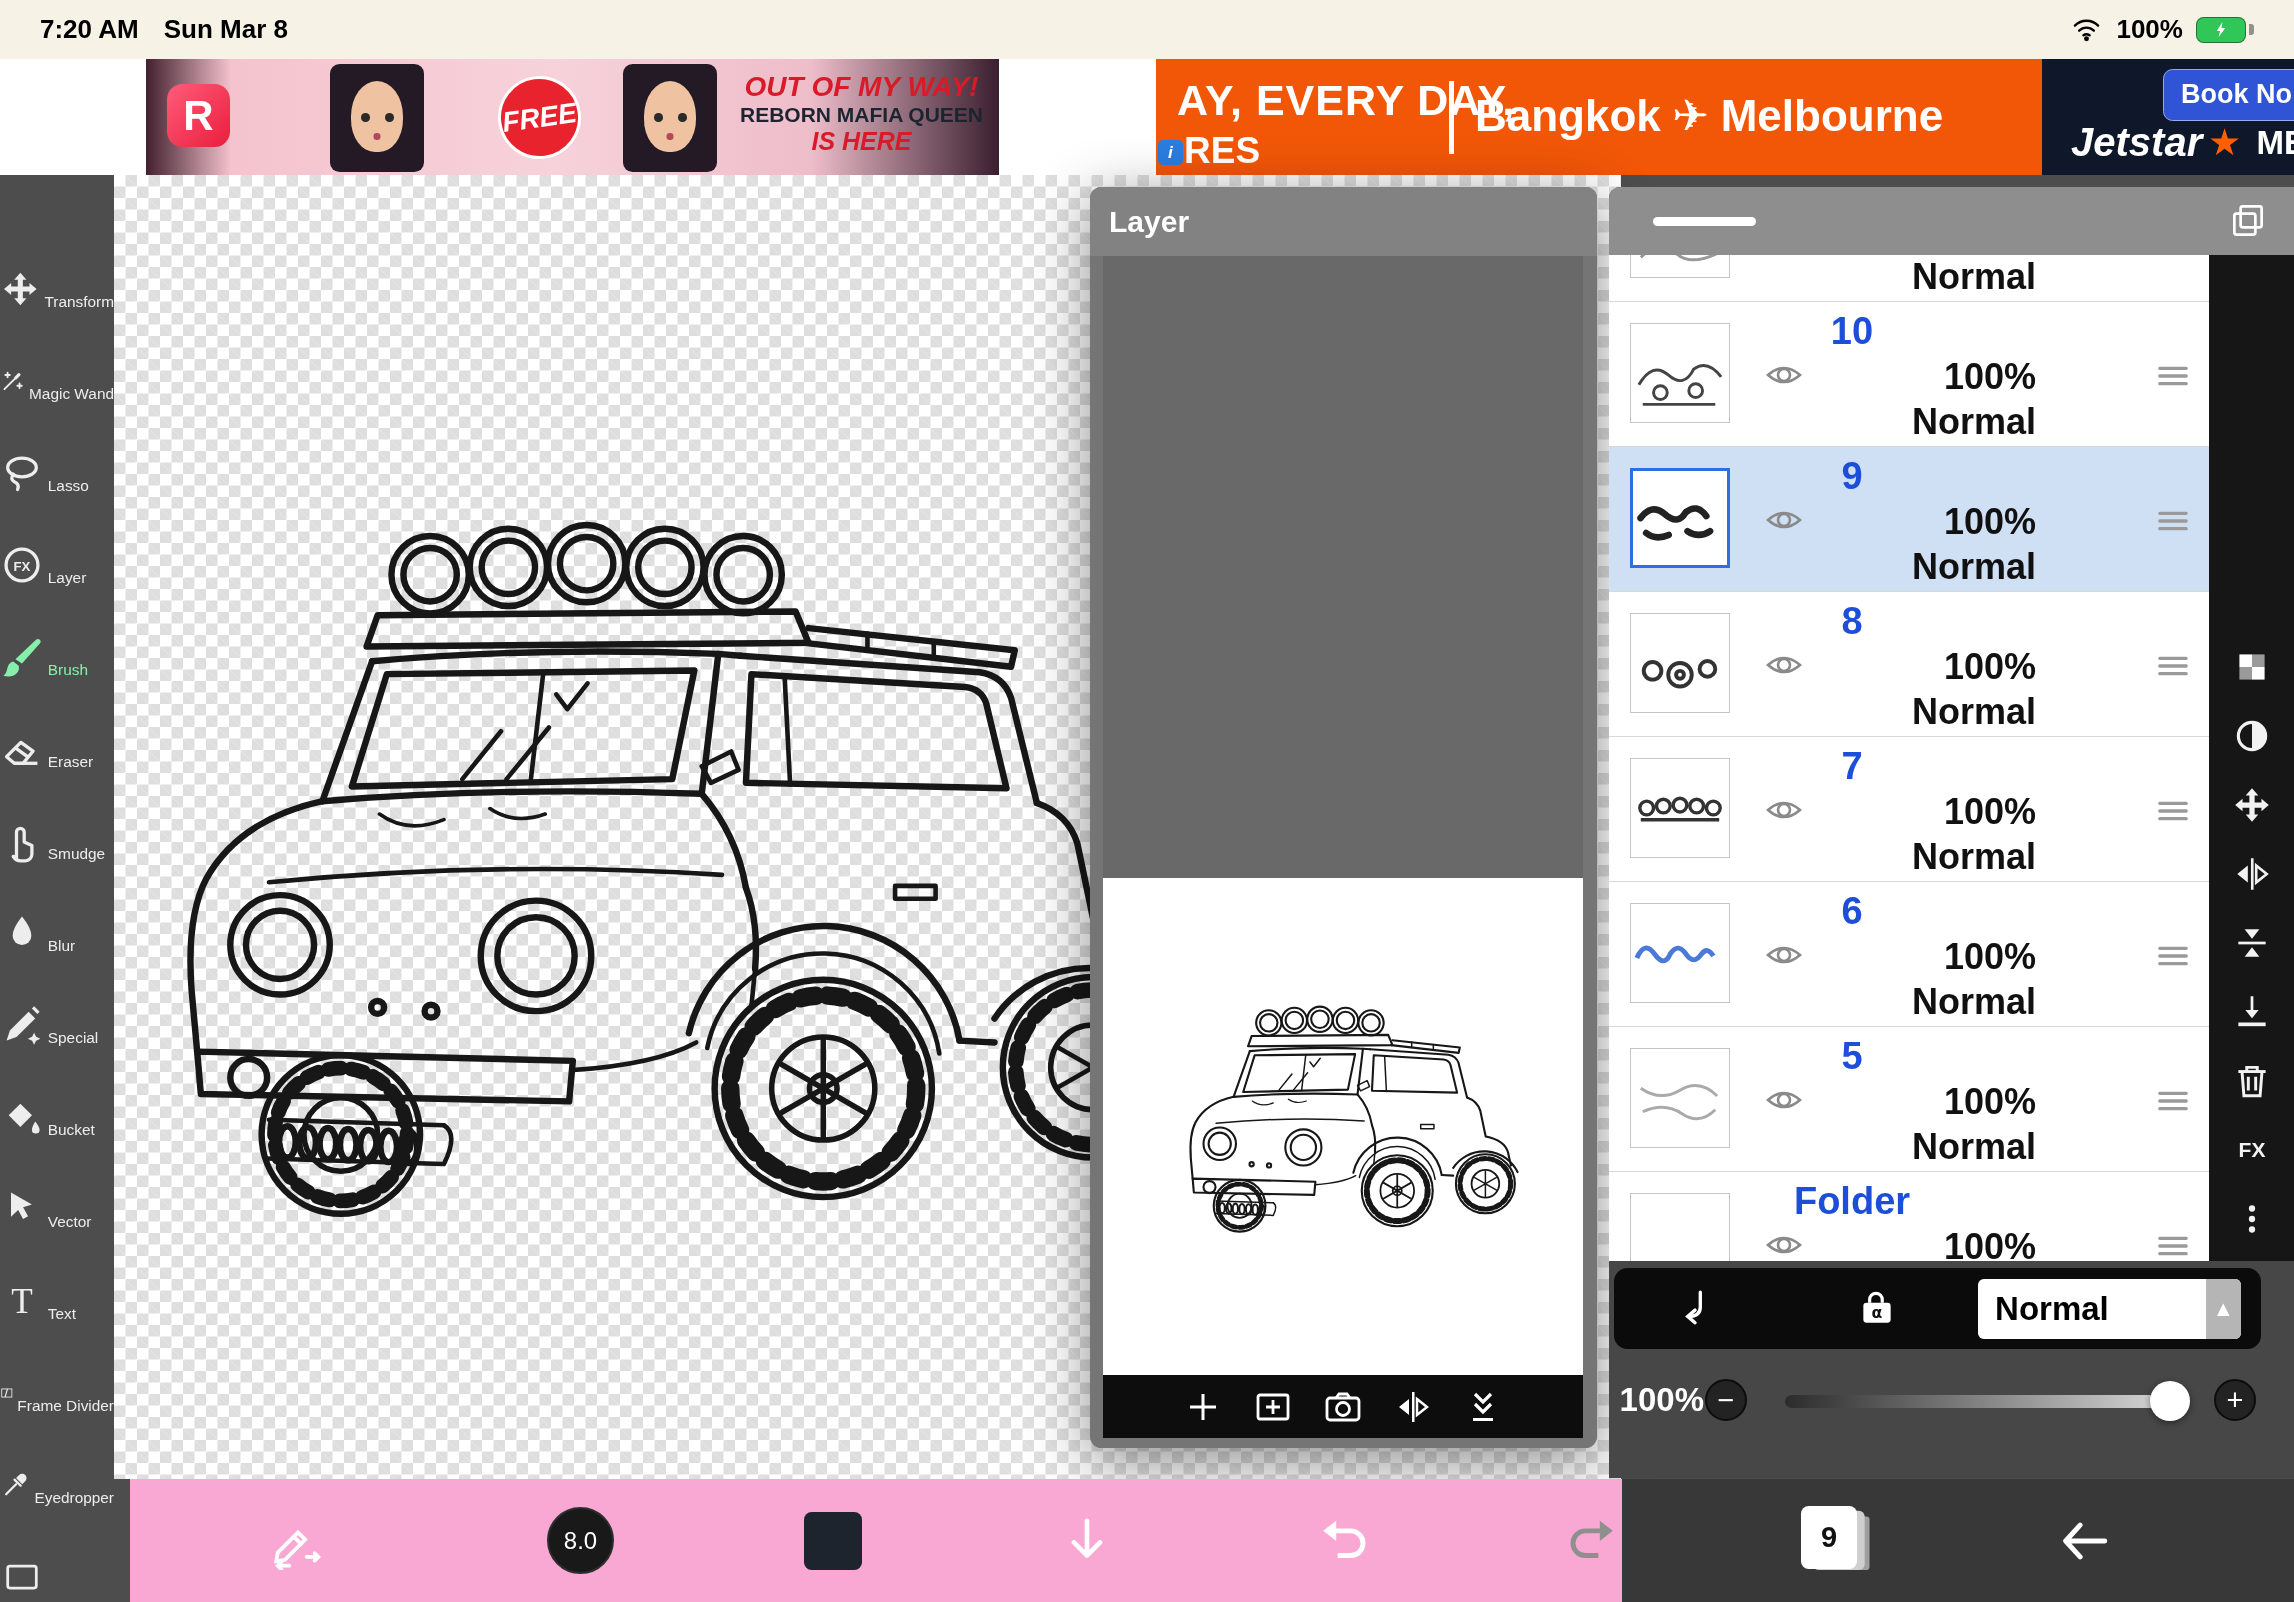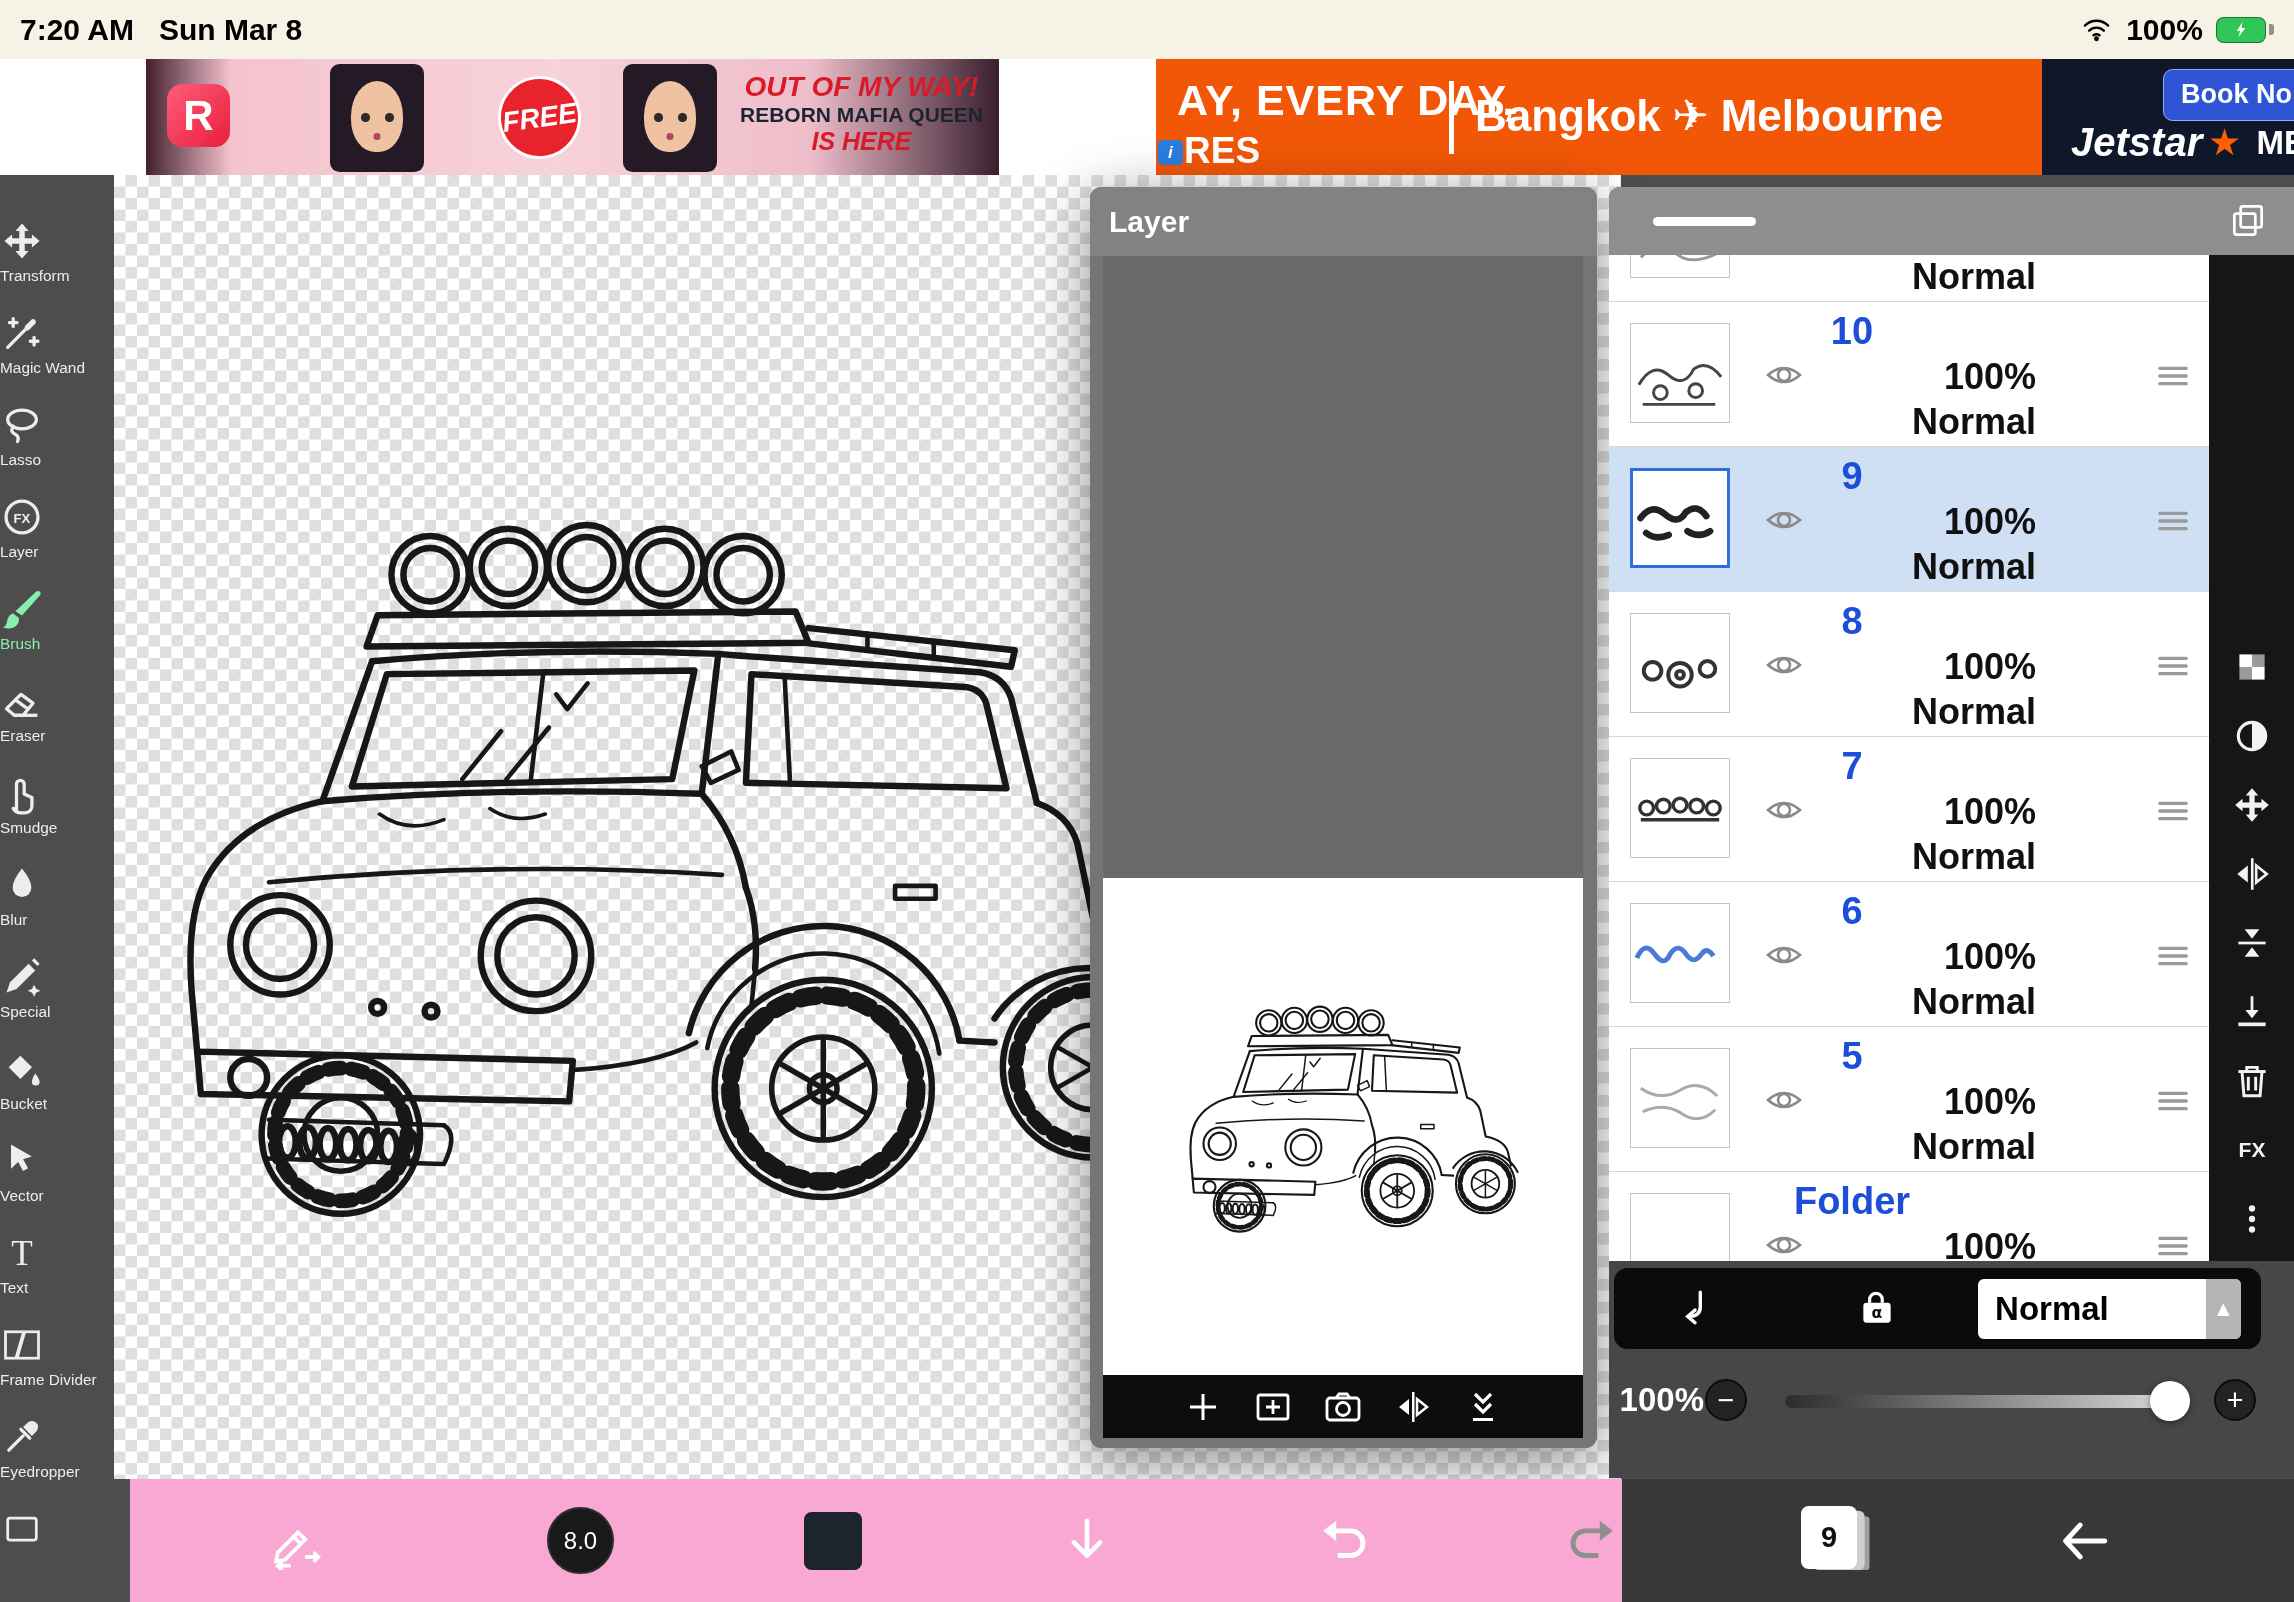--- a/index.html
+++ b/index.html
@@ -2,22 +2,22 @@
 <html><head>
 <meta charset="utf-8">
 <style>
   html,body{margin:0;padding:0}
   body{width:2294px;height:1602px;position:relative;overflow:hidden;
        font-family:"Liberation Sans",sans-serif;background:#4d4d4d;-webkit-font-smoothing:antialiased}
   svg{display:block}
 
   
   #status-bar{position:absolute;left:0;top:0;width:2294px;height:59px;background:#f6f2e6;
-    display:flex;align-items:center;justify-content:space-between;padding:0 20px;box-sizing:border-box;
-    font-size:30px;font-weight:700;color:#000}
+    display:flex;align-items:center;justify-content:space-between;padding:0 40px;box-sizing:border-box;
+    font-size:26px;font-weight:700;color:#000}
   .sb-left{display:flex;gap:25px;align-items:center}
   .sb-right{display:flex;gap:13.4px;align-items:center}
   .wifi{width:33px;height:31px}
   .battery{display:flex;align-items:center;gap:2.9px}
   .batt-body{width:50px;height:26px;border:1.9px solid rgba(0,0,0,.4);border-radius:7.7px;background:#31c758;
     display:flex;align-items:center;justify-content:center;box-sizing:border-box}
   .batt-nub{width:4.8px;height:11.5px;background:rgba(0,0,0,.4);border-radius:0 2.9px 2.9px 0}
 
   
   #ad-banner{position:absolute;left:0;top:59px;width:2294px;height:116px;background:#fff}
@@ -50,21 +50,21 @@
   .adr-navy{position:absolute;left:886px;top:0;width:253px;height:116px;background:#0f172a}
   .book-btn{position:absolute;right:-15.4px;top:9.6px;height:50px;padding:0 17.3px;background:#2f55d6;border:1.9px solid #98a8ef;
     border-radius:9.6px;color:#fff;font-size:27px;font-weight:700;display:flex;align-items:center;white-space:nowrap}
   .jetstar{position:absolute;left:29px;top:61px;color:#fff;font-size:40px;font-weight:700;font-style:italic;white-space:nowrap;display:flex;align-items:center}
   .jet-star{color:#ff5f00;font-style:normal;font-size:37px;font-family:"DejaVu Sans",sans-serif;margin-left:5.8px}
   .jet-partial{font-style:normal;font-weight:700;font-size:33px;margin-left:15.4px}
 
   
   #left-toolbar{position:absolute;left:0;top:175px;width:114px;height:1428px;background:#4d4d4d;
     display:flex;flex-direction:column;align-items:center;padding-top:44px;box-sizing:border-box;overflow:hidden}
-  .tool{height:92px;width:114px;display:flex;flex-direction:column;align-items:flex-start;gap:3.8px;color:#ededed;cursor:pointer}
+  .tool{height:92px;width:114px;display:flex;flex-direction:row;align-items:flex-end;gap:3.8px;color:#ededed;cursor:pointer}
   .tool.active{color:#86efac}
   .ticon{width:44px;height:44px;color:inherit}
   .tlabel{font-size:15.4px;white-space:nowrap;color:inherit}
 
   
   #canvas{position:absolute;left:114px;top:175px;width:1507px;height:1304px;background:#fff;
     background-image:
       linear-gradient(45deg,#dedede 25%,transparent 25%,transparent 75%,#dedede 75%),
       linear-gradient(45deg,#dedede 25%,transparent 25%,transparent 75%,#dedede 75%);
     background-size:23px 23px;background-position:0 0,11.5px 11.5px;overflow:hidden}

